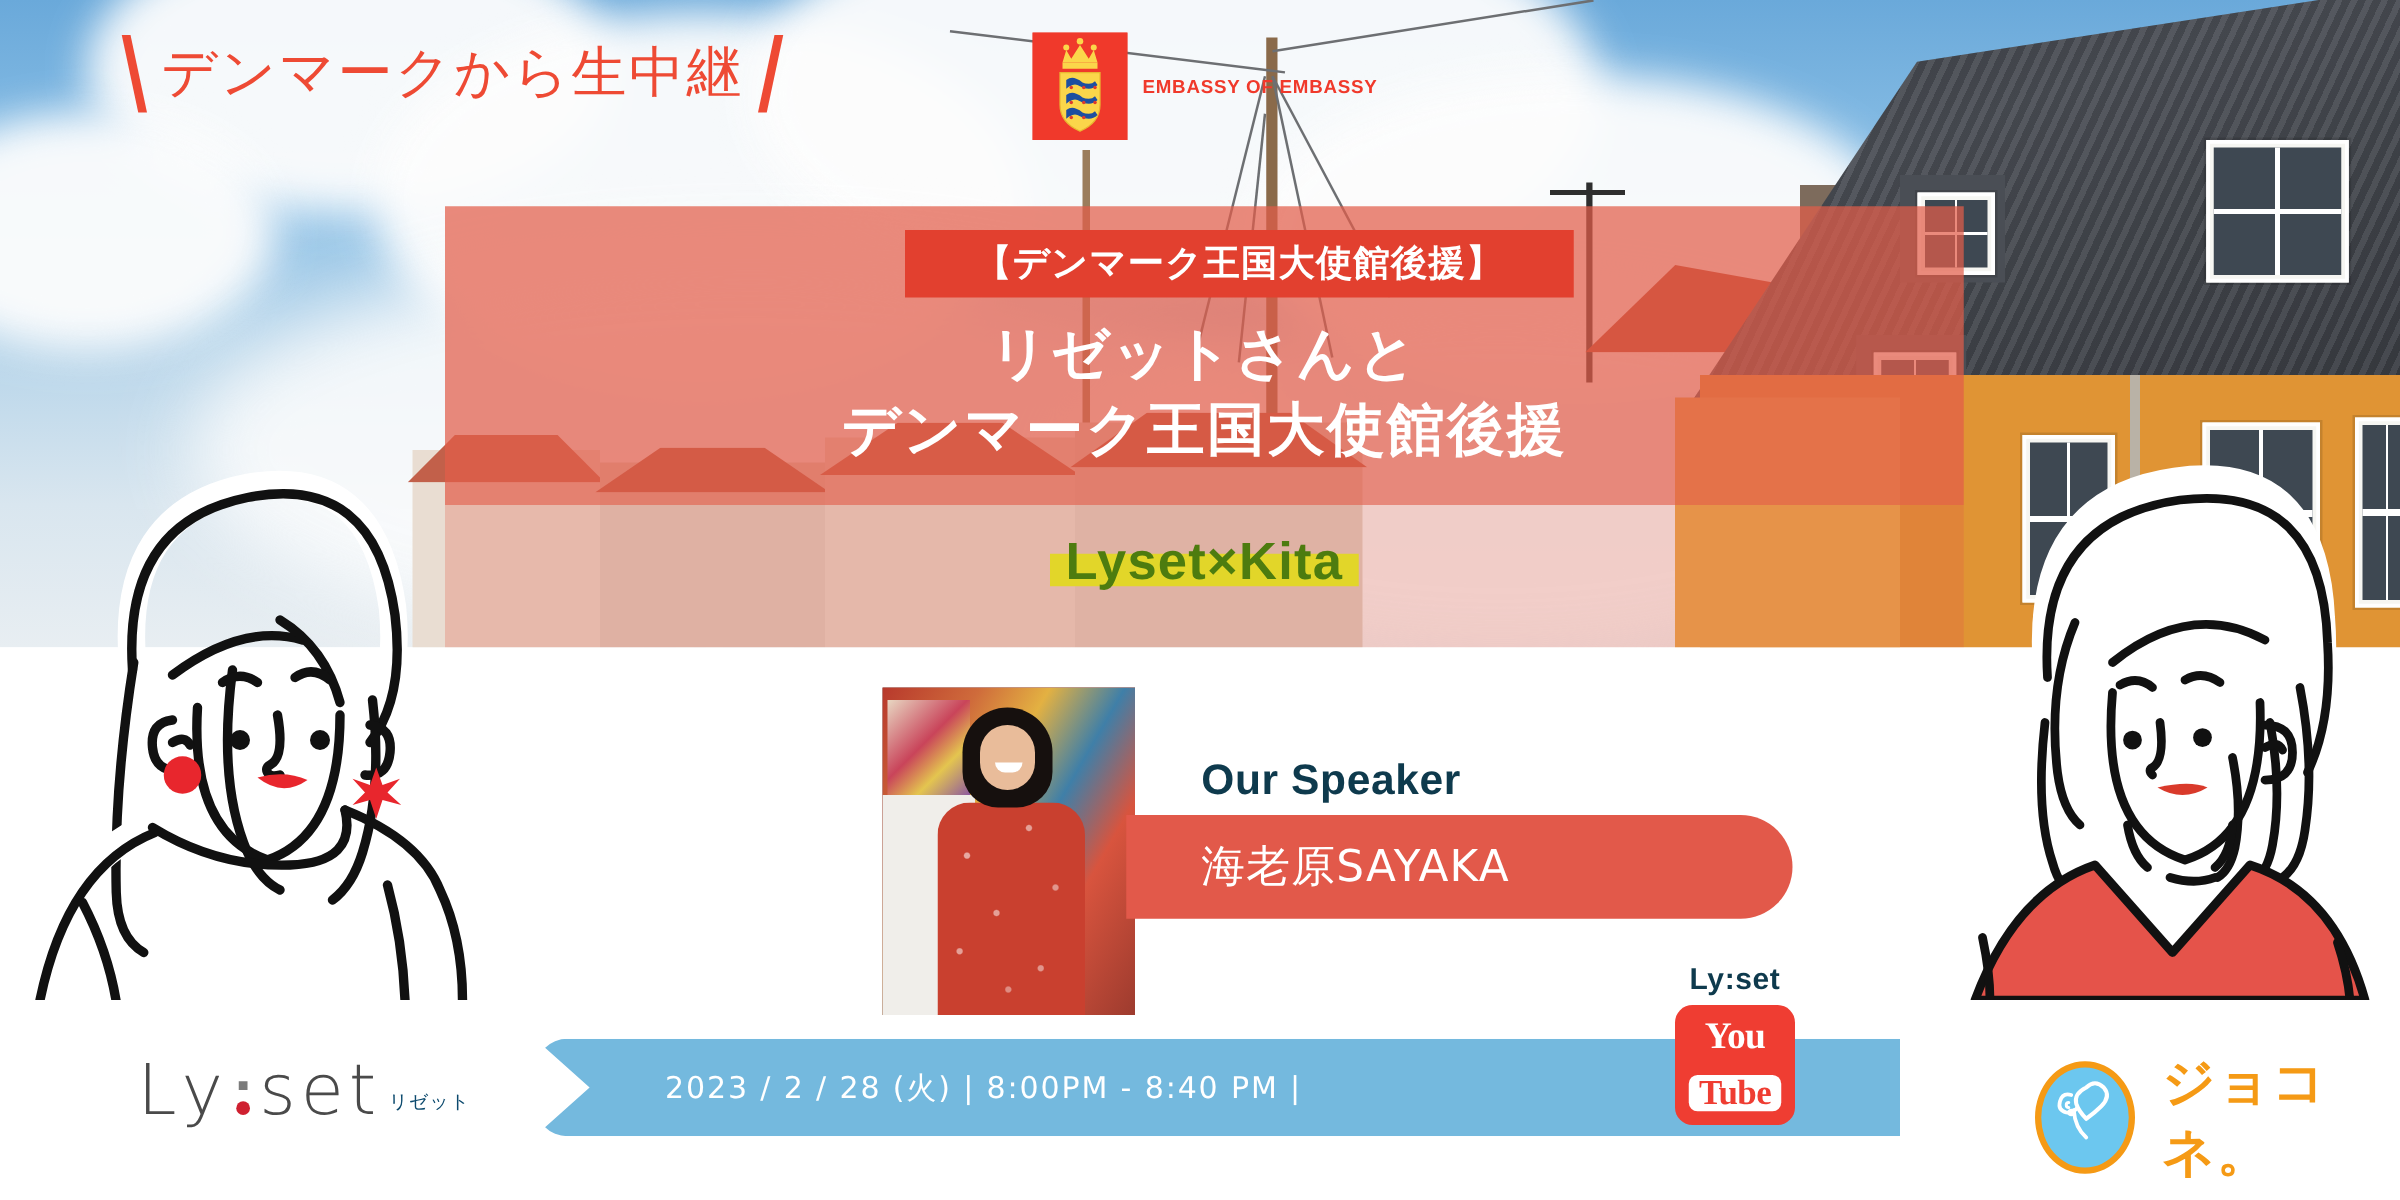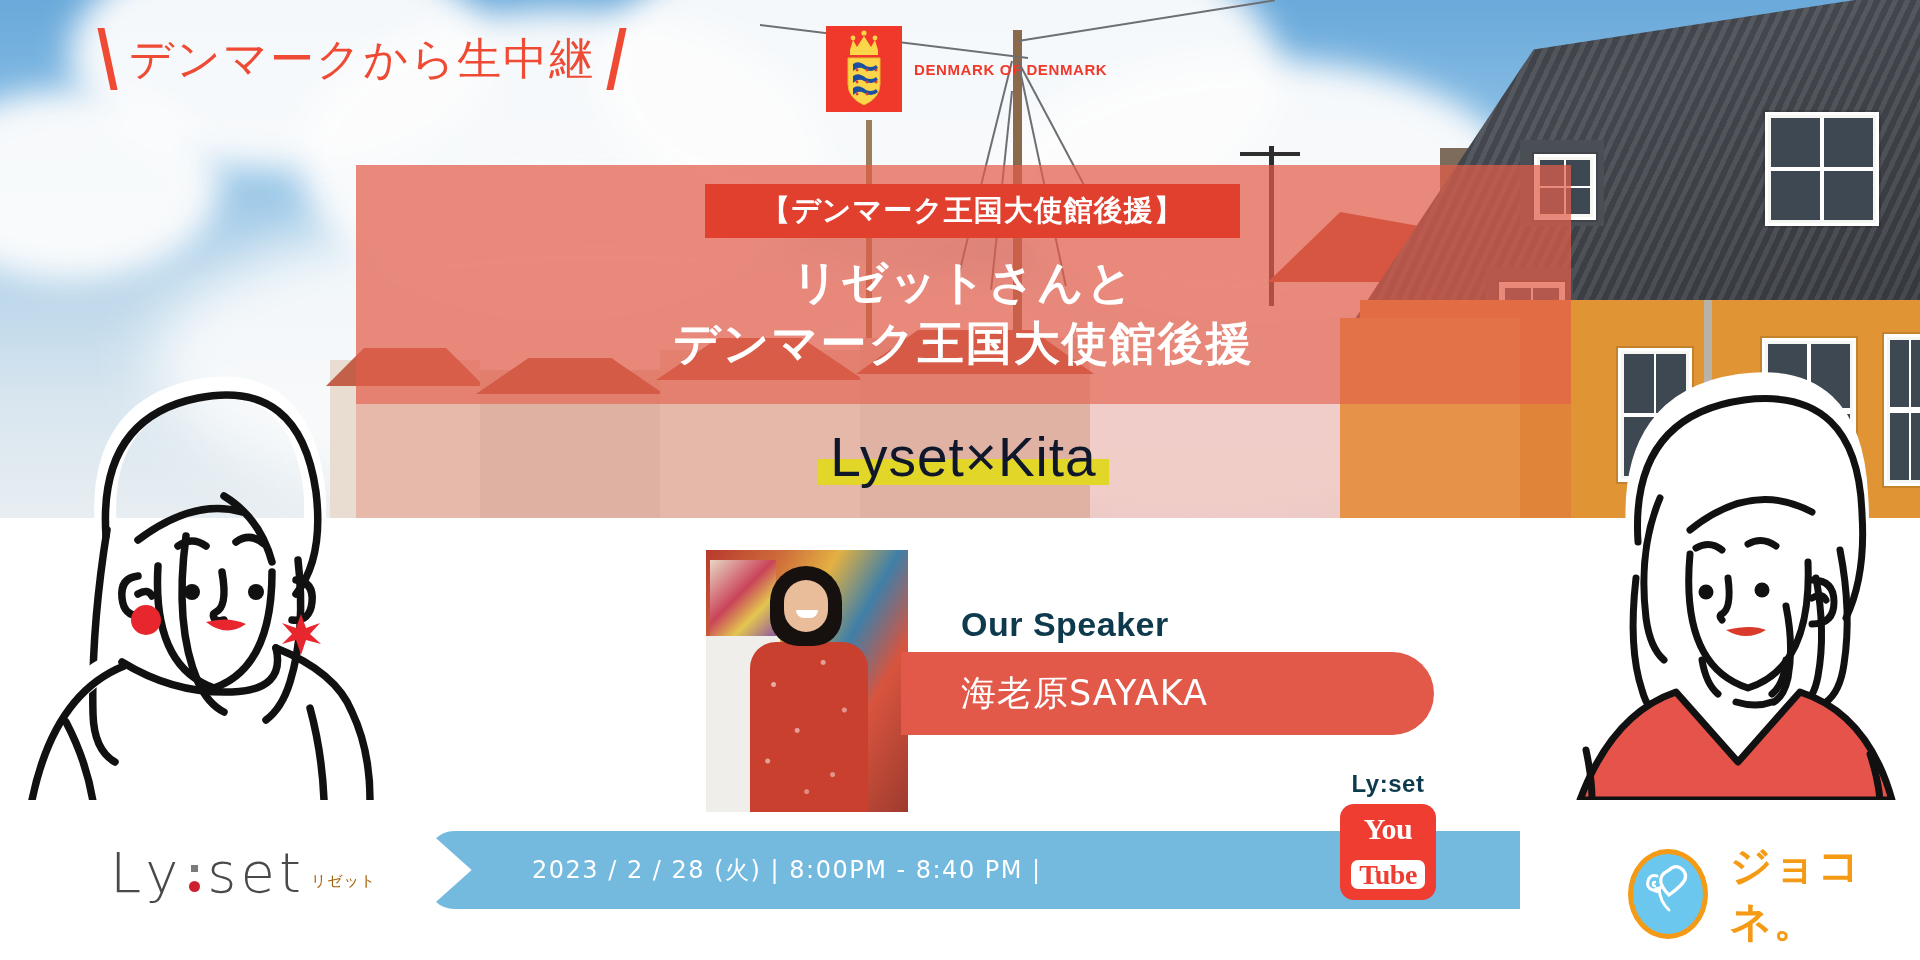--- a/index.html
+++ b/index.html
@@ -59,32 +59,32 @@
   .liveTxt{font-size:44px;font-weight:400;color:#ee4a34;letter-spacing:2px;
     font-family:"DejaVu Sans","Liberation Sans",sans-serif;line-height:1;}
 
   
   .embassy{position:absolute;left:826px;top:26px;display:flex;align-items:center;gap:12px;}
   .crest{width:76px;height:86px;background:#f0392b;position:relative;display:block;}
   .embassyTxt{font-size:15px;font-weight:bold;color:#f0392b;letter-spacing:.6px;
     white-space:nowrap;}
 
   
-  .badge{position:absolute;left:705px;top:184px;width:535px;height:54px;background:#e2402f;
+  .badge{position:absolute;left:724px;top:184px;width:535px;height:54px;background:#e2402f;
     display:flex;align-items:center;justify-content:center;}
   .badgeTxt{color:#fff;font-size:29px;font-weight:bold;letter-spacing:1px;
     font-family:"DejaVu Sans","Liberation Sans",sans-serif;}
   .h1{position:absolute;left:356px;top:252px;width:1215px;text-align:center;color:#fff;
     font-size:46px;font-weight:bold;line-height:1.33;letter-spacing:2px;
     font-family:Liberation Sans, sans-serif;}
   .h1 div{white-space:nowrap;}
   .subWrap{position:absolute;left:356px;top:425px;width:1215px;text-align:center;}
   .subInner{position:relative;display:inline-block;padding:0 12px;}
   .hiliter{position:absolute;left:0;right:0;bottom:4px;height:26px;background:#e2d629;}
-  .subTxt{position:relative;font-size:55px;font-weight:normal;color:#0f172a;letter-spacing:1px;}
+  .subTxt{position:relative;font-size:42px;font-weight:bold;color:#4d7c0f;letter-spacing:1px;}
 
   
   .speakerPhoto{position:absolute;left:706px;top:550px;width:202px;height:262px;overflow:hidden;background:#7a2b22;}
   .spBg{position:absolute;inset:0;background:
       linear-gradient(120deg,#b8392c 0%,#cf6b3b 22%,#e3b142 38%,#3f7fa8 55%,#d8543e 72%,#9d3b2e 100%);}
   .spShelf{position:absolute;left:0;top:86px;width:74px;height:176px;background:#f0eeea;}
   .spDoll{position:absolute;left:4px;top:10px;width:66px;height:76px;
      background:linear-gradient(135deg,#e8d7c2,#c9445a 45%,#e4c54f 70%,#8e5aa0);}
   .spHead{position:absolute;left:64px;top:16px;width:72px;height:80px;background:#16100e;
      border-radius:38px 38px 30px 30px;}
@@ -127,21 +127,21 @@
      font-family:"Liberation Serif","DejaVu Serif",serif;}
 
   
   .lysetLogo{position:absolute;left:110px;top:845px;display:flex;align-items:flex-end;}
   .lysetTxt{font-size:56px;color:#4a4a4a;font-weight:300;letter-spacing:4px;line-height:1;
      font-family:"DejaVu Sans","Liberation Sans",sans-serif;}
   .lysetDotCol{display:inline-flex;flex-direction:column;align-items:center;justify-content:center;
      gap:9px;margin:0 7px 9px 7px;}
   .dotGray{width:7px;height:7px;background:#7b7b7b;}
   .dotRed{width:11px;height:11px;background:#cf2030;border-radius:50%;}
-  .lysetSub{font-size:15px;color:#a16207;letter-spacing:1px;margin:0 0 10px 6px;
+  .lysetSub{font-size:15px;color:#0c4a6e;letter-spacing:1px;margin:0 0 10px 6px;
      font-family:Liberation Serif, serif;}
 
   
   .jokone{position:absolute;left:1628px;top:838px;display:flex;align-items:center;gap:22px;}
   .jkCircle{width:80px;height:80px;border-radius:50%;background:#6cc7ef;border:5px solid #f59a15;
      position:relative;}
   .jkTxt{font-size:42px;font-weight:bold;color:#f59a15;letter-spacing:1px;
      font-family:"DejaVu Sans","Liberation Sans",sans-serif;}
 
   
@@ -262,21 +262,21 @@
             <circle cx="41" cy="44" r="1.4"></circle>
             <circle cx="50" cy="44" r="1.4"></circle>
           <circle cx="31" cy="56" r="1.4"></circle>
             <circle cx="41" cy="56" r="1.4"></circle>
             <circle cx="50" cy="56" r="1.4"></circle>
           <circle cx="31" cy="68" r="1.4"></circle>
             <circle cx="41" cy="68" r="1.4"></circle>
         </g>
       </svg>
     </span>
-    <span class="embassyTxt">DENMARK OF DENMARK</span>
+    <span class="embassyTxt">EMBASSY OF EMBASSY</span>
   </div>
 
   <div class="badge">
     <span class="badgeTxt">【デンマーク王国大使館後援】</span>
   </div>
 
   <div class="h1">
     <div>リゼットさんと</div>
     <div>デンマーク王国大使館後援</div>
   </div>

